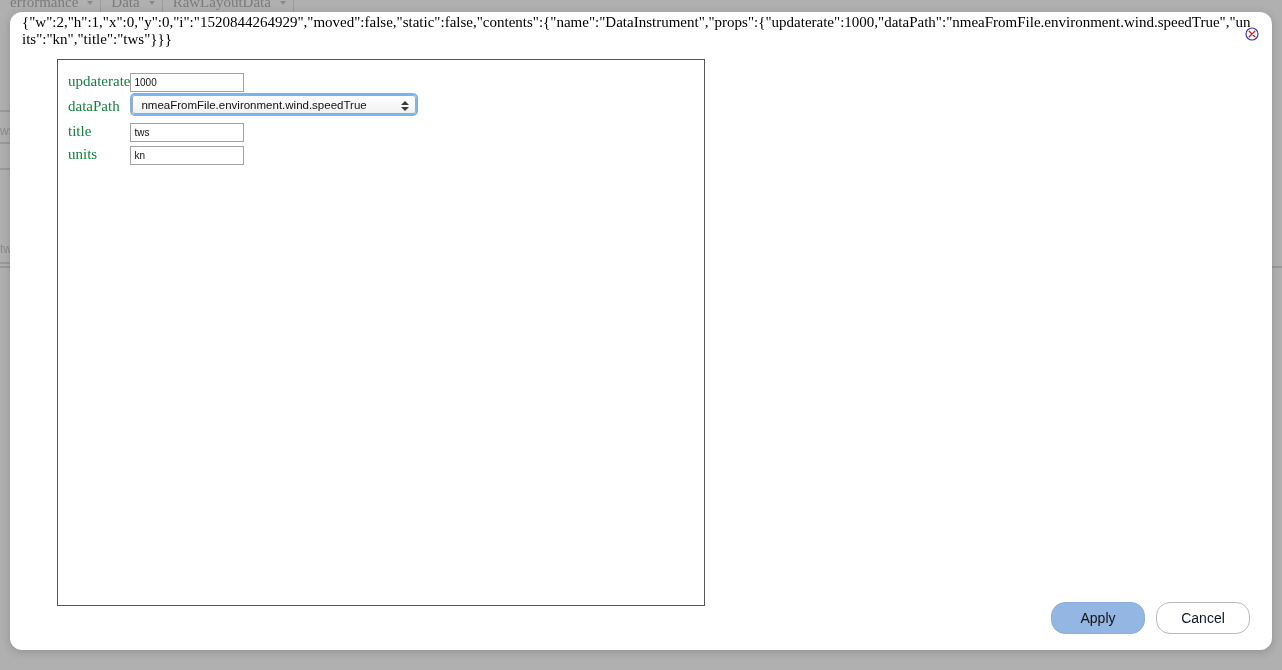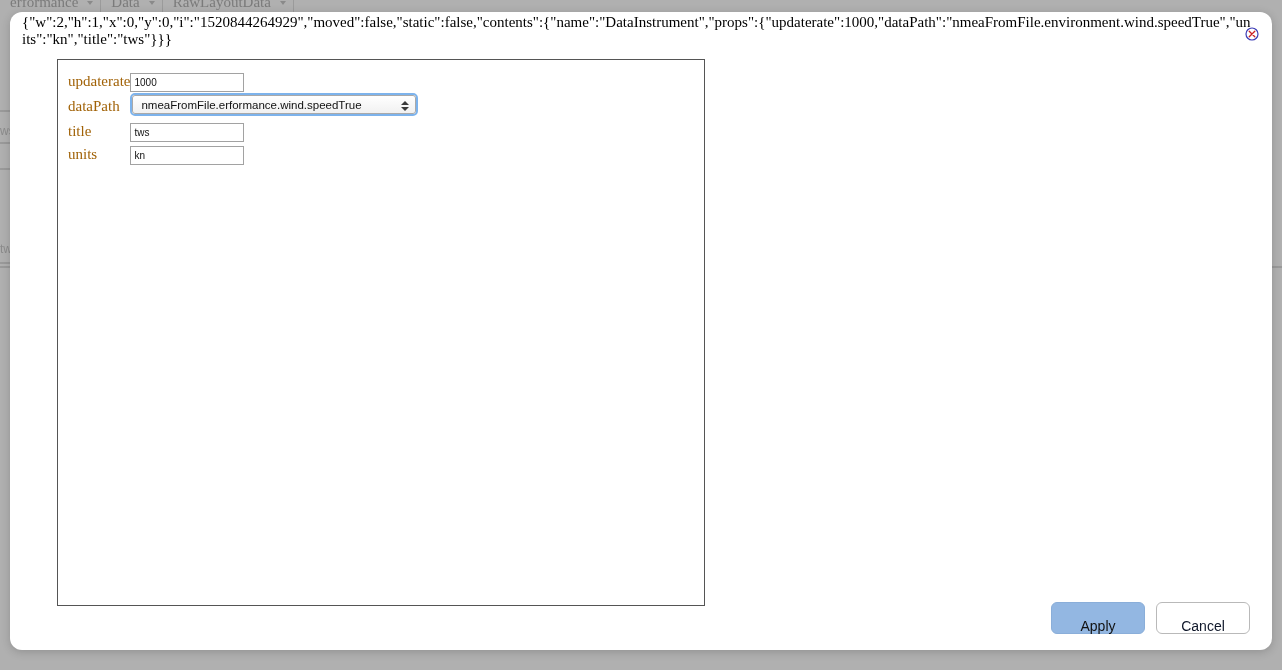--- a/index.html
+++ b/index.html
@@ -131,21 +131,21 @@
     border-spacing: 0;
   }
   table.form td {
     padding: 0;
     vertical-align: middle;
     height: 23px;
   }
   td.lbl {
     font-family: "Liberation Serif", serif;
     font-size: 15px;
-    color: #a16207;
+    color: #15803d;
     padding-right: 14px;
     white-space: nowrap;
     margin-top: 20px;
   }
 
   input.txt {
     width: 106px;
     height: 15px;
     box-sizing: content-box;
     padding: 1px 3px;
@@ -216,22 +216,22 @@
   #footer {
     position: absolute;
     right: 22px;
     bottom: 16px;
     display: flex;
     gap: 11px;
   }
   .btn {
     height: 32px;
     min-width: 94px;
-    padding: 8px 20px;
-    border-radius: 6px;
+    padding: 0 20px;
+    border-radius: 14px;
     font-family: "Liberation Sans", sans-serif;
     font-size: 14px;
     cursor: pointer;
     box-sizing: border-box;
     line-height: 30px;
     text-align: center;
     margin-top: 35px;
   }
   .btn.primary {
     background: #93b7e2;
@@ -294,21 +294,21 @@
           <td>
             <input class="txt" type="text" value="1000" style="">
           </td>
         </tr>
 
         <tr>
           <td class="lbl">dataPath</td>
           <td>
             <div class="select-wrap">
               <div class="select-inner">
-                <span class="val">nmeaFromFile.erformance.wind.speedTrue</span>
+                <span class="val">nmeaFromFile.environment.wind.speedTrue</span>
                 <span class="stepper">
                   <span class="up"></span>
                   <span class="dn"></span>
                 </span>
               </div>
             </div>
           </td>
         </tr>
 
         <tr>

